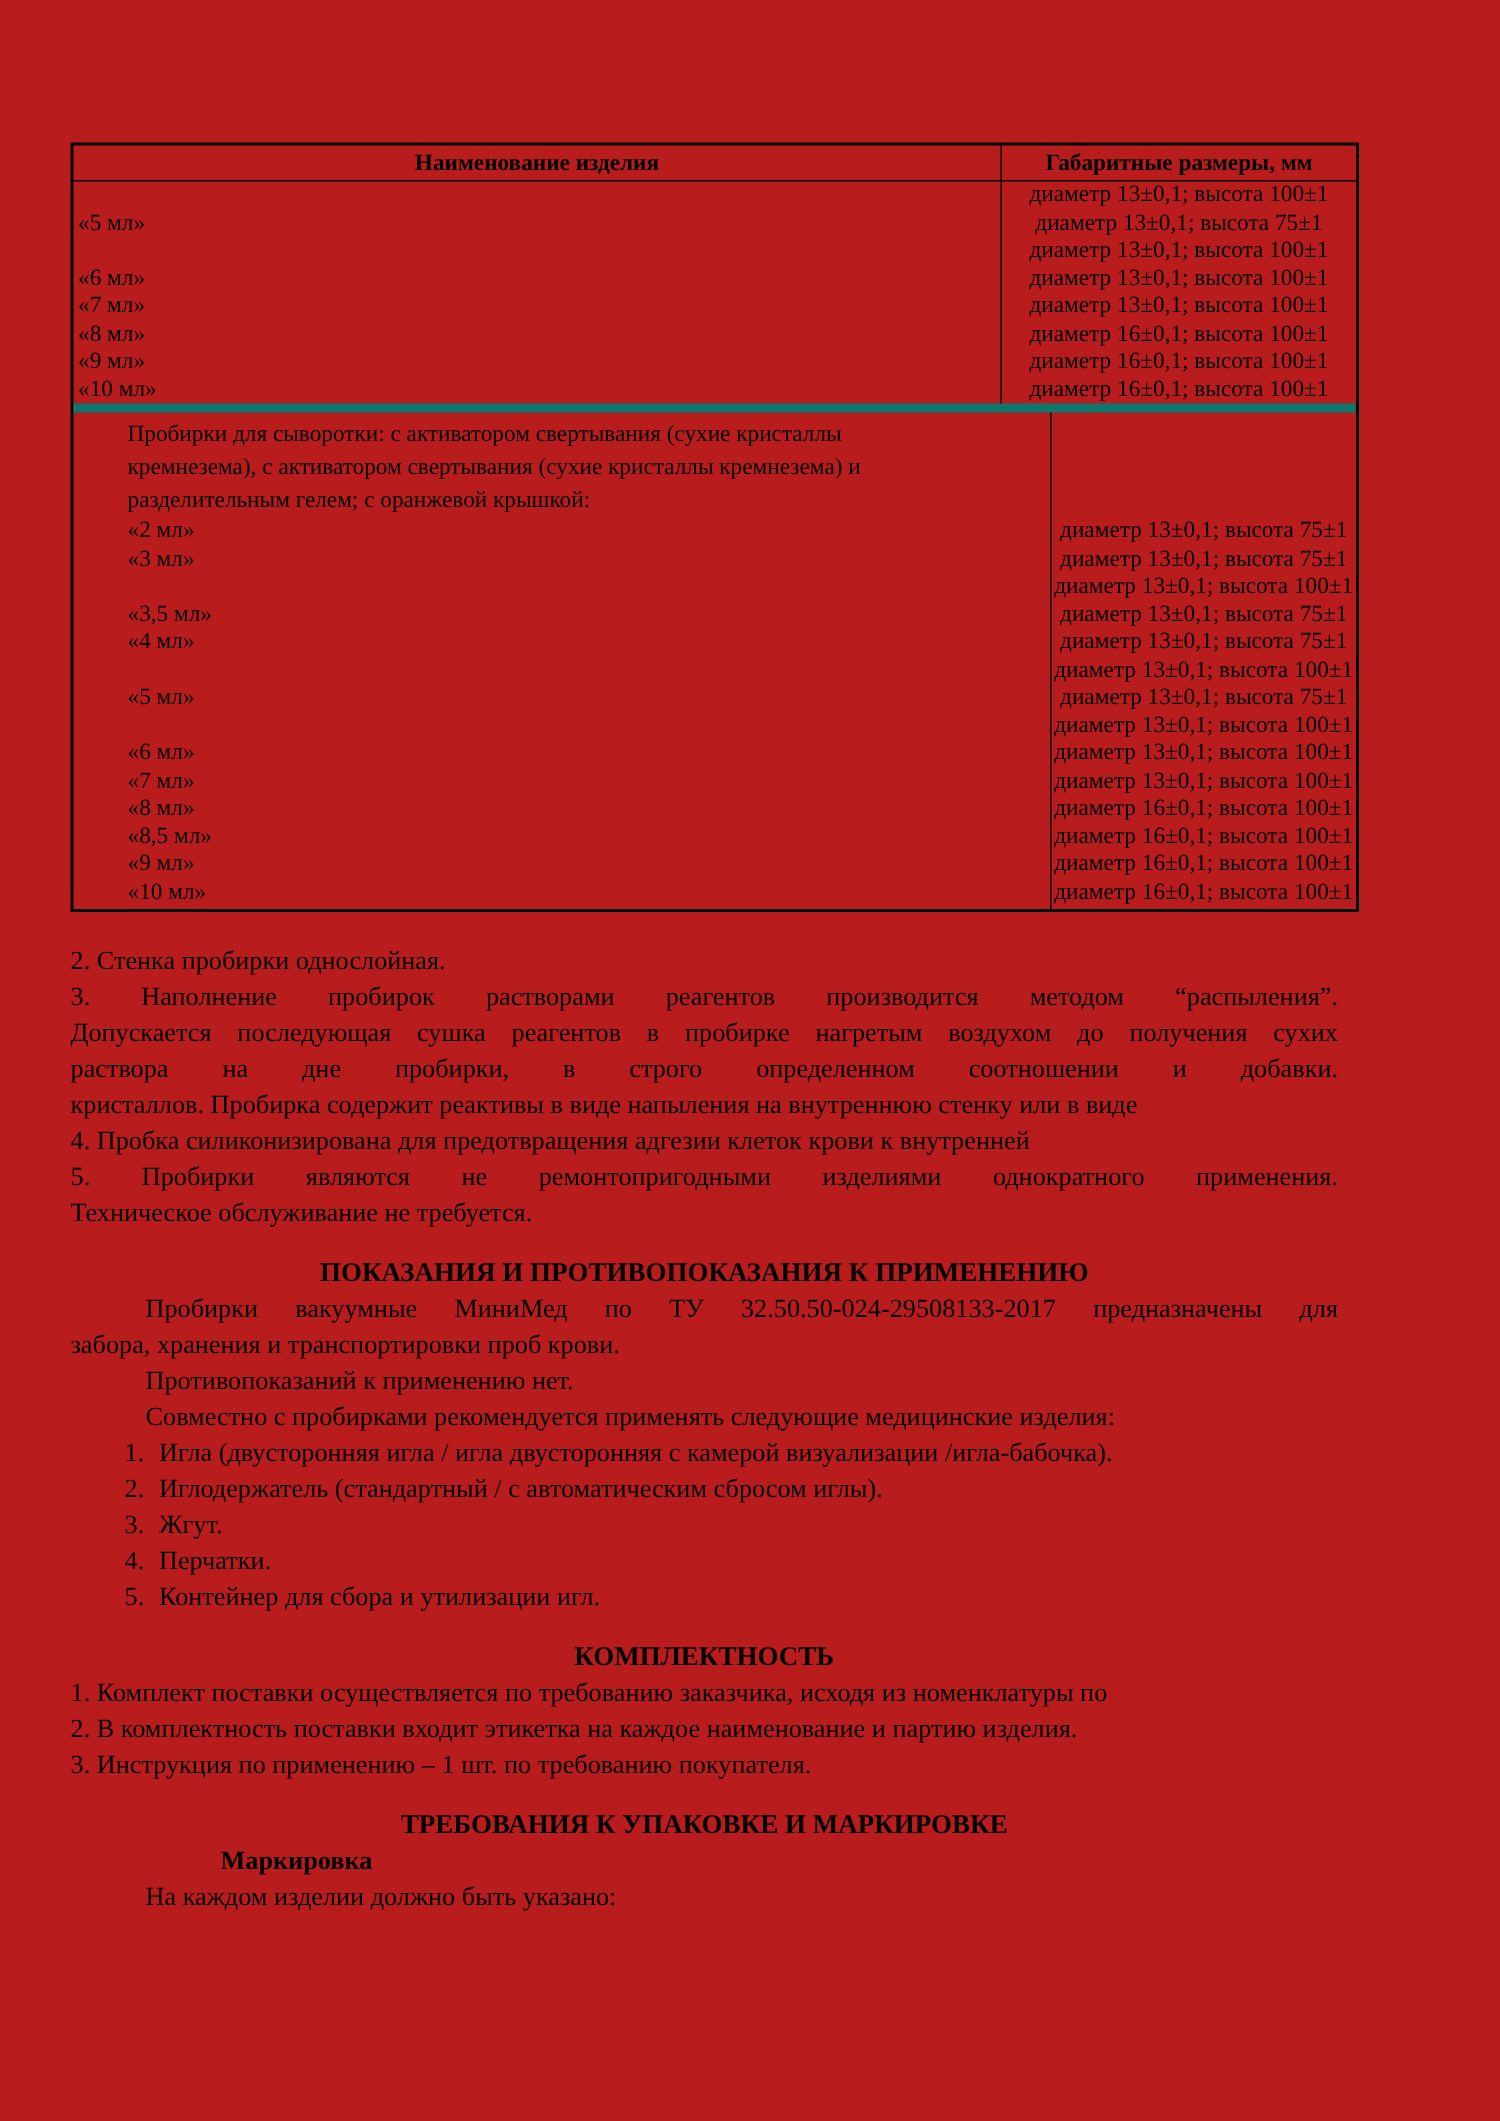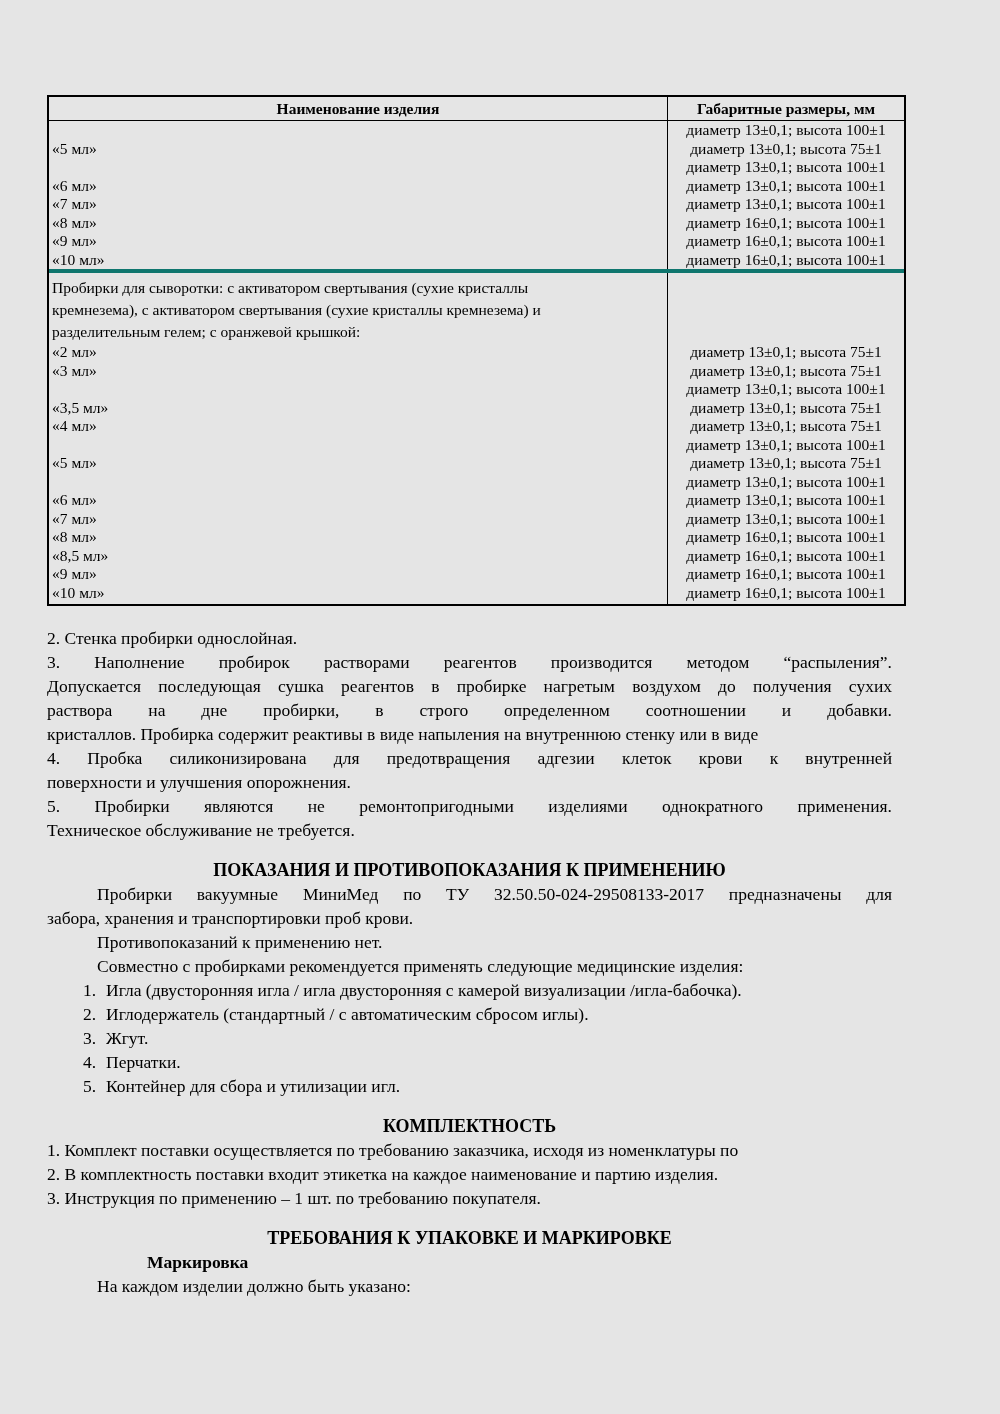--- a/index.html
+++ b/index.html
@@ -1,34 +1,34 @@
 <!DOCTYPE html>
 <html lang="ru"><head>
 <meta charset="utf-8">
 <style>
   html,body { margin:0; padding:0; background:#888; }
   .page {
     position:relative;
     width:1000px; height:1414px;
-    background:#e5e5e5;
+    background:#b91c1c;
     color:#000000;
     font-family:"Liberation Serif","DejaVu Serif",serif;
     margin:0 auto;
     overflow:hidden;
   }
   .content { position:absolute; left:47px; top:95px; width:859px; }
 
   
   .doc-table { width:859px; border:2px solid #000; box-sizing:border-box; font-size:15.5px; }
   .t-head { display:flex; border-bottom:1px solid #000; font-weight:bold; }
   .t-head .hc { height:23px; line-height:23px; text-align:center; box-sizing:border-box; }
   .col-left  { width:619px; border-right:1px solid #000; }
   .col-right { flex:1; }
   .t-section { display:flex; }
-  .t-section.sec2 { border-top:4px solid #0f766e; }
+  .t-section.sec2 { border-top:6px solid #0f766e;padding-left:33px; }
   .t-section .cell { box-sizing:border-box; }
   .sec2 .cell { padding-top:4px; padding-bottom:2px; }
   .t-line { height:18.5px; line-height:18.5px; white-space:nowrap; }
   .lbl-line { padding-left:3px; }
   .dim-line { text-align:center; }
   .desc-line { line-height:22px; padding-left:3px; white-space:nowrap; }
   .right-spacer { height:66px; }
 
   
   .body-text { width:845px; margin-top:20px; font-size:17.5px; }
@@ -137,21 +137,20 @@
       <div class="para">
 
       <div class="pline">3. Наполнение пробирок растворами реагентов производится методом “распыления”.</div>
           <div class="pline">Допускается последующая сушка реагентов в пробирке нагретым воздухом до получения сухих</div>
           <div class="pline">раствора на дне пробирки, в строго определенном соотношении и добавки.</div>
           <div class="pline">кристаллов. Пробирка содержит реактивы в виде напыления на внутреннюю стенку или в виде</div>
         </div>
       <div class="para">
 
       <div class="pline">4. Пробка силиконизирована для предотвращения адгезии клеток крови к внутренней</div>
-          <div class="pline">поверхности и улучшения опорожнения.</div>
         </div>
       <div class="para">
 
       <div class="pline">5. Пробирки являются не ремонтопригодными изделиями однократного применения.</div>
           <div class="pline">Техническое обслуживание не требуется.</div>
         </div>
 
       <div class="h">ПОКАЗАНИЯ И ПРОТИВОПОКАЗАНИЯ К ПРИМЕНЕНИЮ</div>
 
       <div class="para indent">

